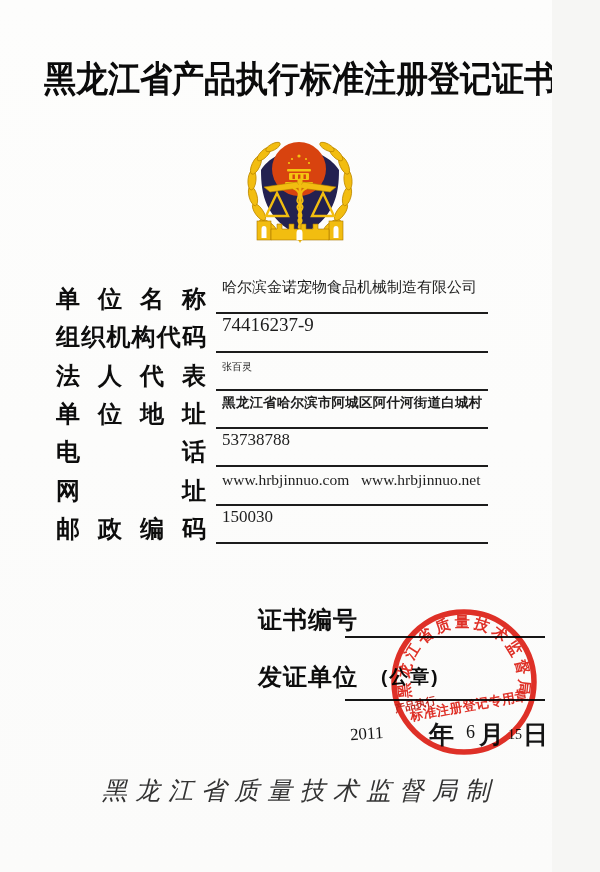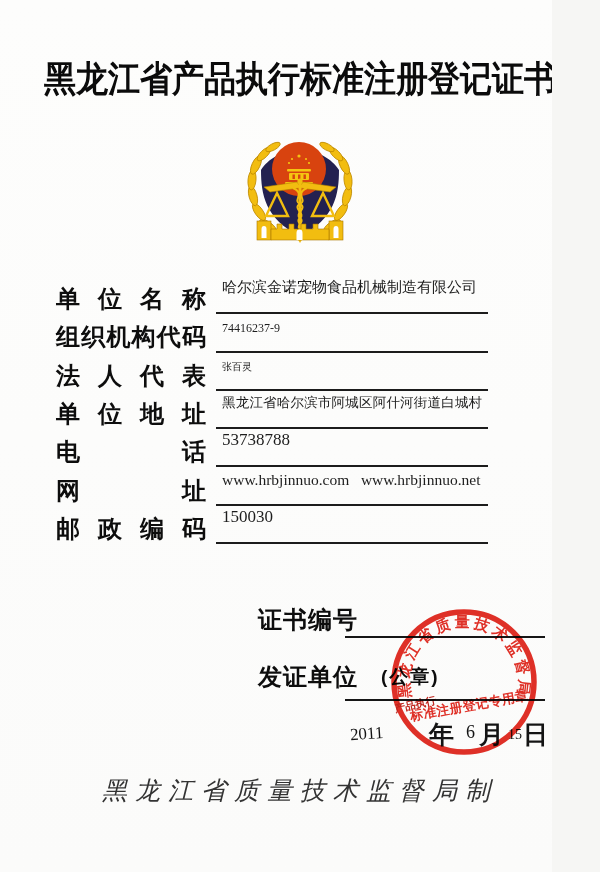--- a/index.html
+++ b/index.html
@@ -36,23 +36,23 @@
   }
   .row .value{
     flex:1;margin-left:10px;
     border-bottom:2px solid #1c1c1c;
     font-family:"Liberation Serif",serif;
     font-size:16px;color:#1d1d1d;
     padding:0 2px 15px 6px;
     white-space:pre;overflow:hidden;
   }
   .row:nth-child(1) .value{font-size:15px;}
-  .row:nth-child(2) .value{font-size:12px;}
+  .row:nth-child(2) .value{font-size:19px;}
   .row:nth-child(3) .value{font-size:10px;}
-  .row:nth-child(4) .value{font-size:13.5px;letter-spacing:.2px;}
+  .row:nth-child(4) .value{font-size:13.5px;letter-spacing:.2px;font-weight:bold;}
   .row:nth-child(5) .value{font-size:17px;}
   .row:nth-child(6) .value{font-size:15.5px;}
   .row:nth-child(7) .value{font-size:17px;}
   
   .issue-label{
     position:absolute;font-weight:bold;font-size:24px;color:#0d0d0d;letter-spacing:1px;
   }
   .lbl-certno{left:258px;top:604px;}
   .lbl-issuer{left:258px;top:661px;}
   .issuer-value{

